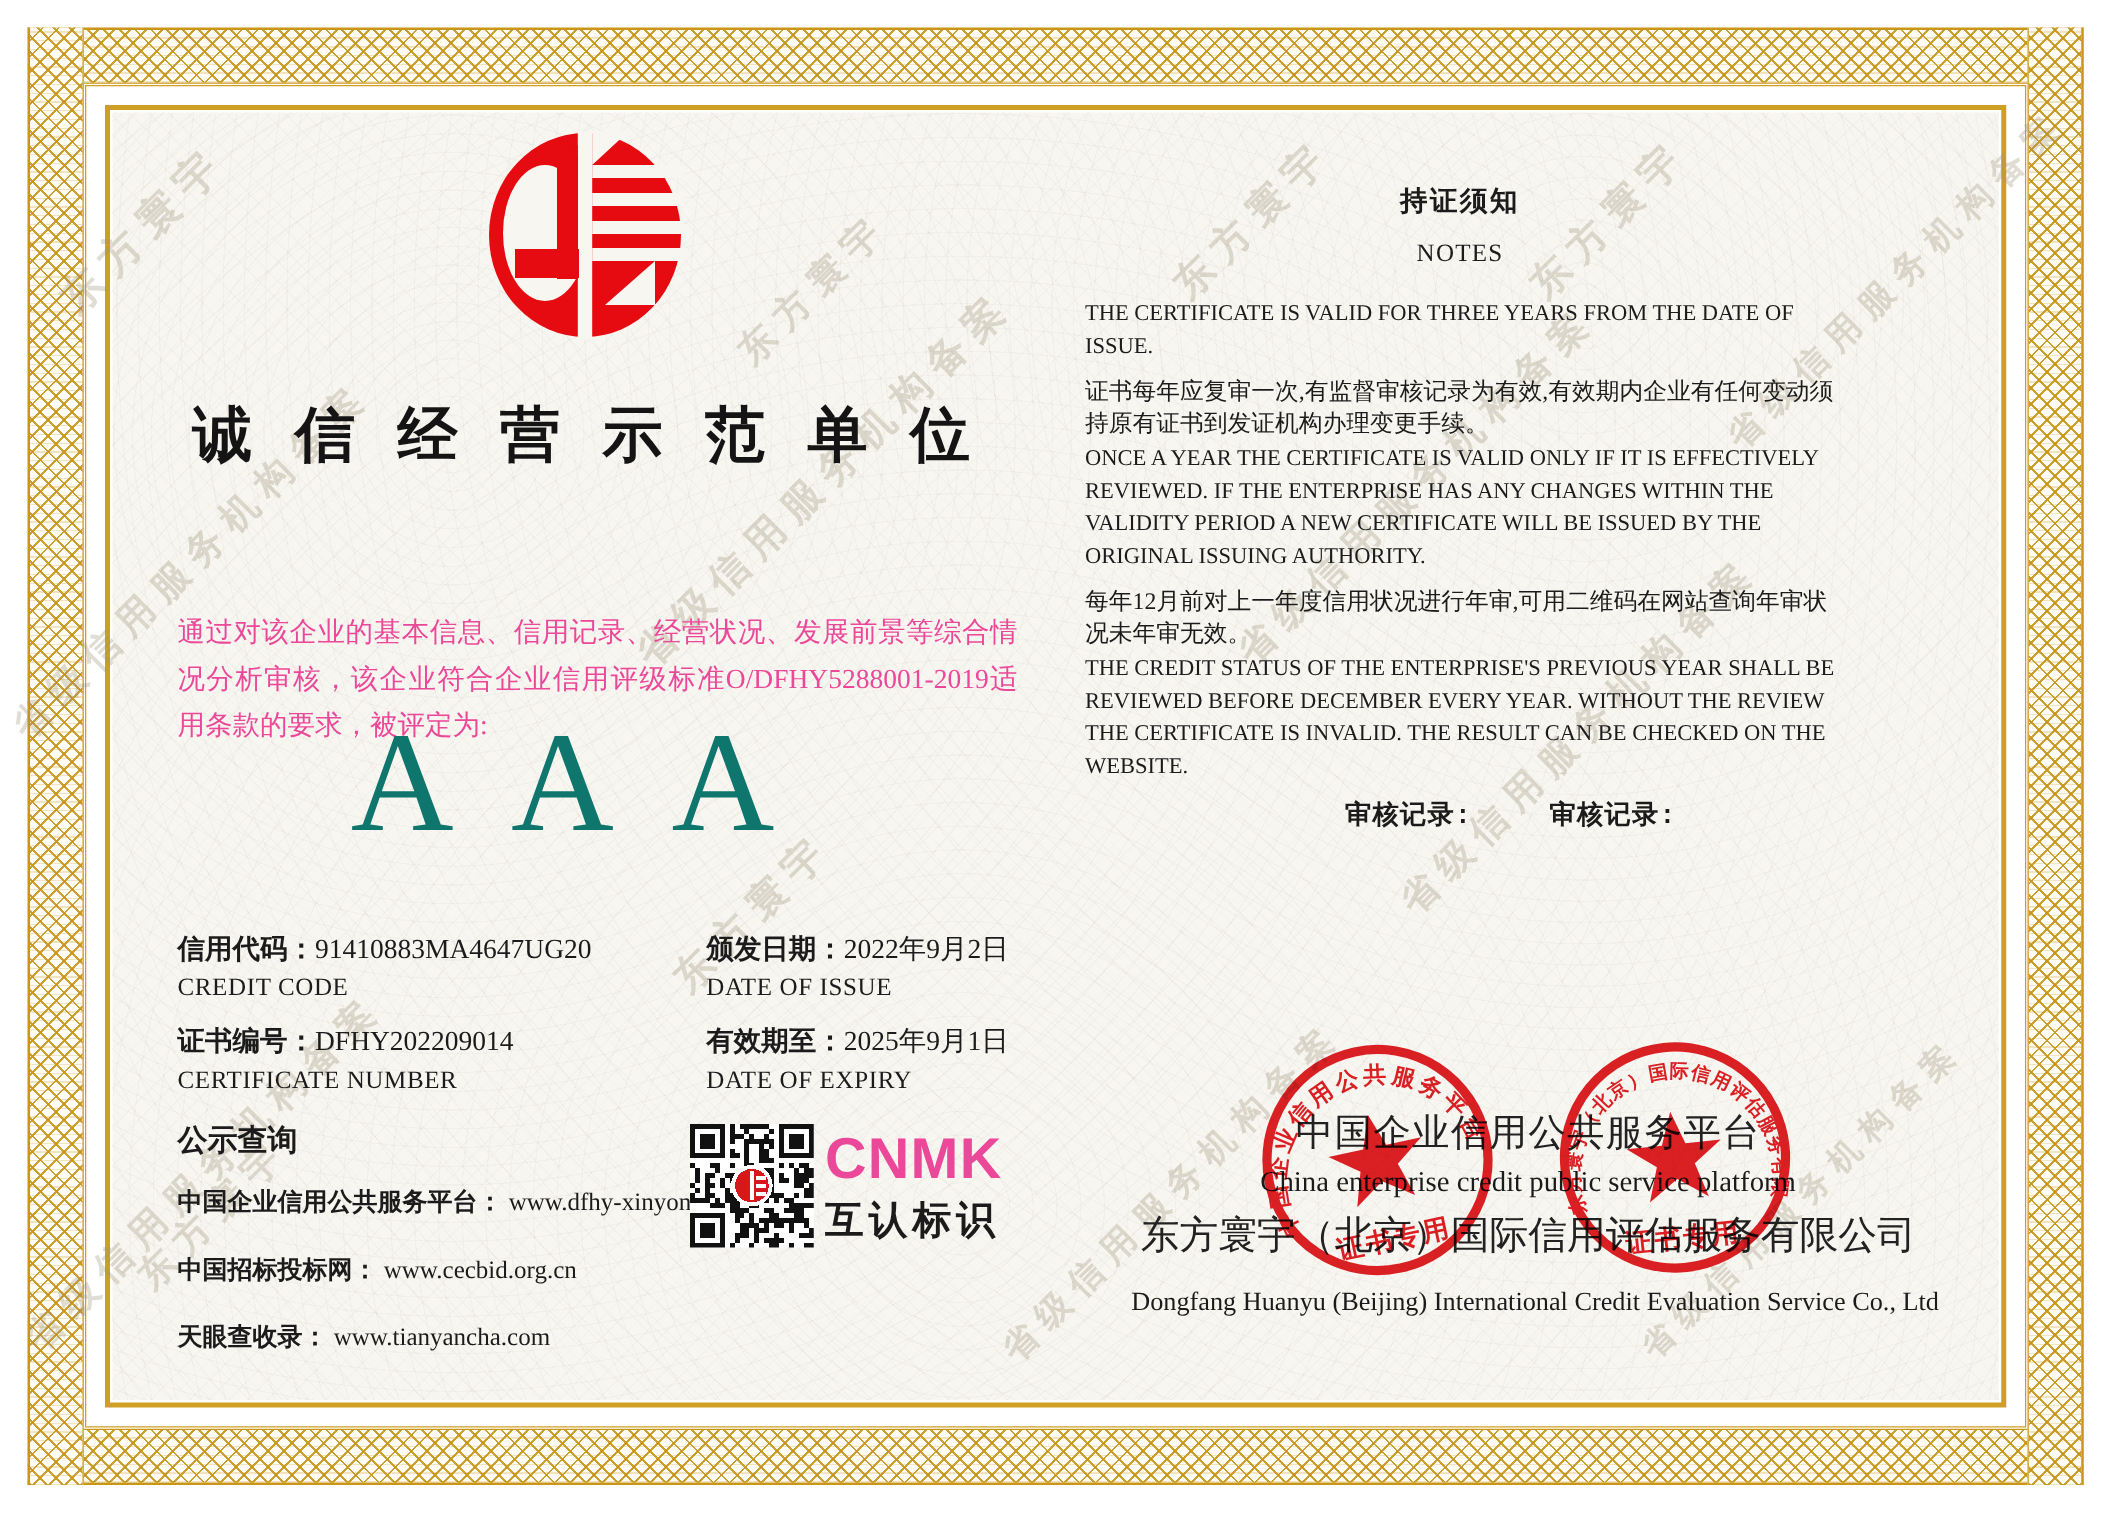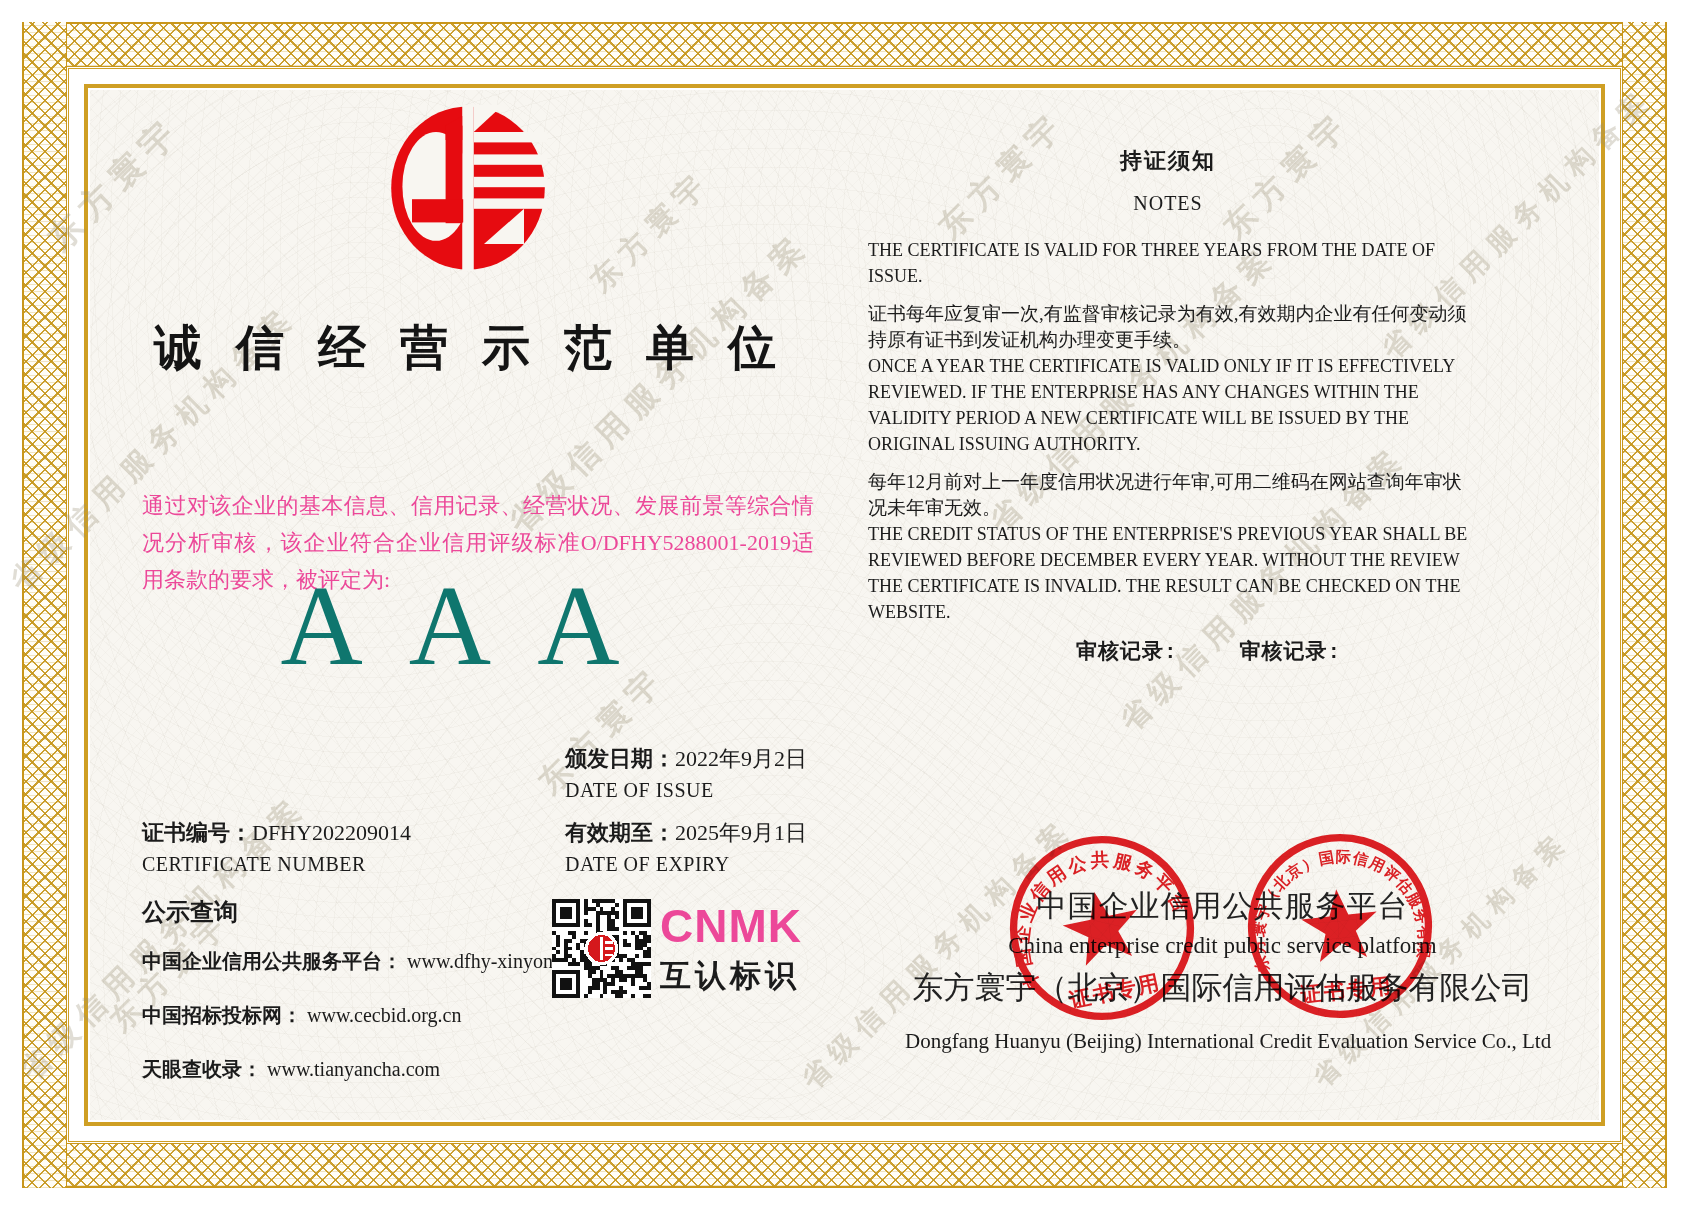--- a/index.html
+++ b/index.html
@@ -113,20 +113,24 @@
     <rect x="53.6" y="31" width="46" height="6.5" fill="#f8f6f1"></rect>
     <rect x="53.6" y="45" width="46" height="6.5" fill="#f8f6f1"></rect>
     <rect x="53.6" y="58.5" width="46" height="6.5" fill="#f8f6f1"></rect>
     <polygon points="60,87 85,65 85,87" fill="#f8f6f1"></polygon>
   </svg>
 
   <div class="title">诚信经营示范单位</div>
   <div class="body-par">通过对该企业的基本信息、信用记录、经营状况、发展前景等综合情况分析审核，该企业符合企业信用评级标准O/DFHY5288001-2019适用条款的要求，被评定为:</div>
   <div class="rating">AAA</div>
 
+  <div class="fieldrow" style="left:142px;top:744px">
+    <span class="lab">信用代码：</span><span>91410883MA4647UG20</span>
+    <span class="en">CREDIT CODE</span>
+  </div>
   <div class="fieldrow" style="left:565px;top:744px">
     <span class="lab">颁发日期：</span><span>2022年9月2日</span>
     <span class="en">DATE OF ISSUE</span>
   </div>
   <div class="fieldrow" style="left:142px;top:818px">
     <span class="lab">证书编号：</span><span>DFHY202209014</span>
     <span class="en">CERTIFICATE NUMBER</span>
   </div>
   <div class="fieldrow" style="left:565px;top:818px">
     <span class="lab">有效期至：</span><span>2025年9月1日</span>

